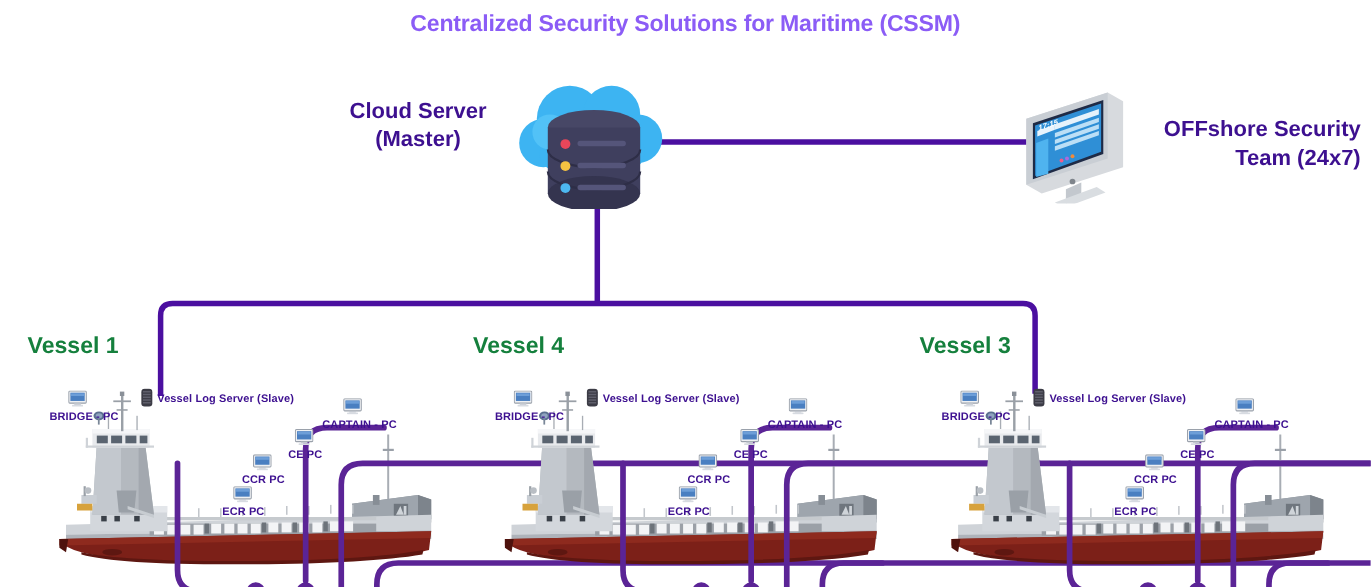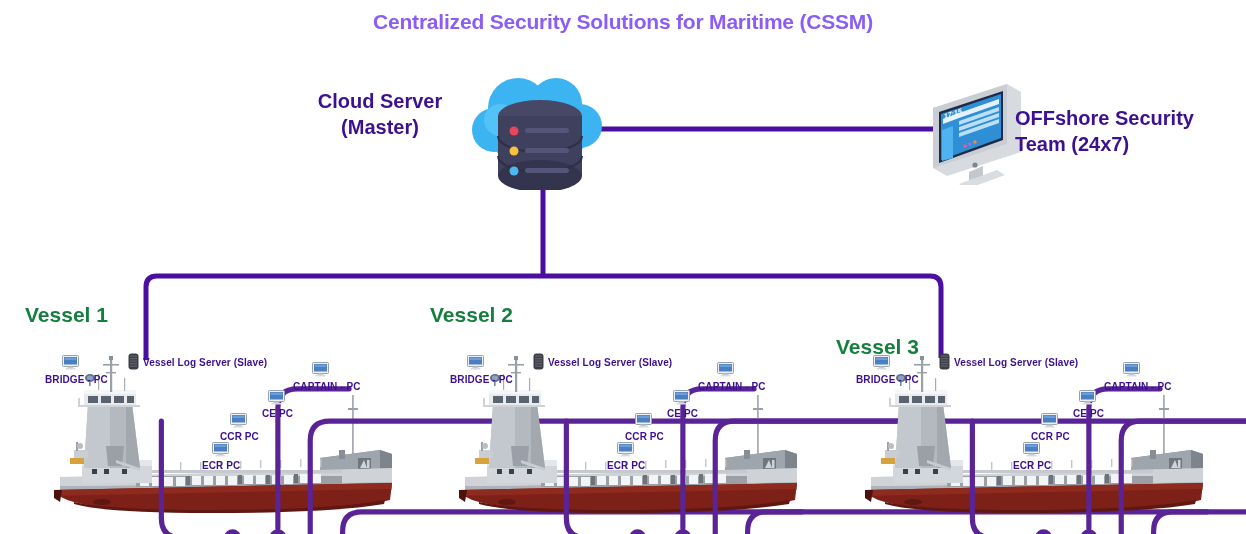--- a/index.html
+++ b/index.html
@@ -49,21 +49,21 @@
   .lbl-cloud {
     left: 300px;
     top: 89px;
     width: 160px;
     text-align: center;
   }
   .lbl-offshore {
     left: 1015px;
     top: 106px;
     width: 222px;
-    text-align: left;
+    text-align: right;
   }
   .vessel-title {
     position: absolute;
     font-size: 21px;
     font-weight: bold;
     color: #15803d;
     white-space: nowrap;
   }
 
   
@@ -209,22 +209,22 @@
       <polygon points="44,92 58,86 58,99 44,105" fill="#c3c8ce"></polygon>
       <polygon points="34,104 72,90 80,95 42,109" fill="#d9dde1"></polygon>
       <circle cx="50" cy="85" r="2.6" fill="#7f858c"></circle>
     </svg>
   </div>
 
   <div class="big-label lbl-offshore">OFFshore Security
 Team (24x7)</div>
 
   <div class="vessel-title" style="left:25px;  top:303px;">Vessel 1</div>
-  <div class="vessel-title" style="left:430px; top:303px;">Vessel 2</div>
-  <div class="vessel-title" style="left:836px; top:303px;margin-top:32px;">Vessel 3</div>
+  <div class="vessel-title" style="left:430px; top:303px;">Vessel 4</div>
+  <div class="vessel-title" style="left:836px; top:303px;">Vessel 3</div>
 
   <div class="vessel" id="vessel-1" style="left:40px; top:350px;">
   <svg class="ship" viewBox="0 0 370 165" width="370" height="165">
 
     <rect x="312" y="45" width="1.8" height="62" fill="#a8adb4"></rect>
     <rect x="308" y="58" width="10" height="2" fill="#9aa0a8"></rect>
 
     <polygon points="280,108 340,100 352,104 352,125 280,125" fill="#8e959d"></polygon>
     <polygon points="280,108 340,100 340,122 280,126" fill="#9ea5ad"></polygon>
     <polygon points="340,100 352,104 352,122 340,122" fill="#7d848c"></polygon>

